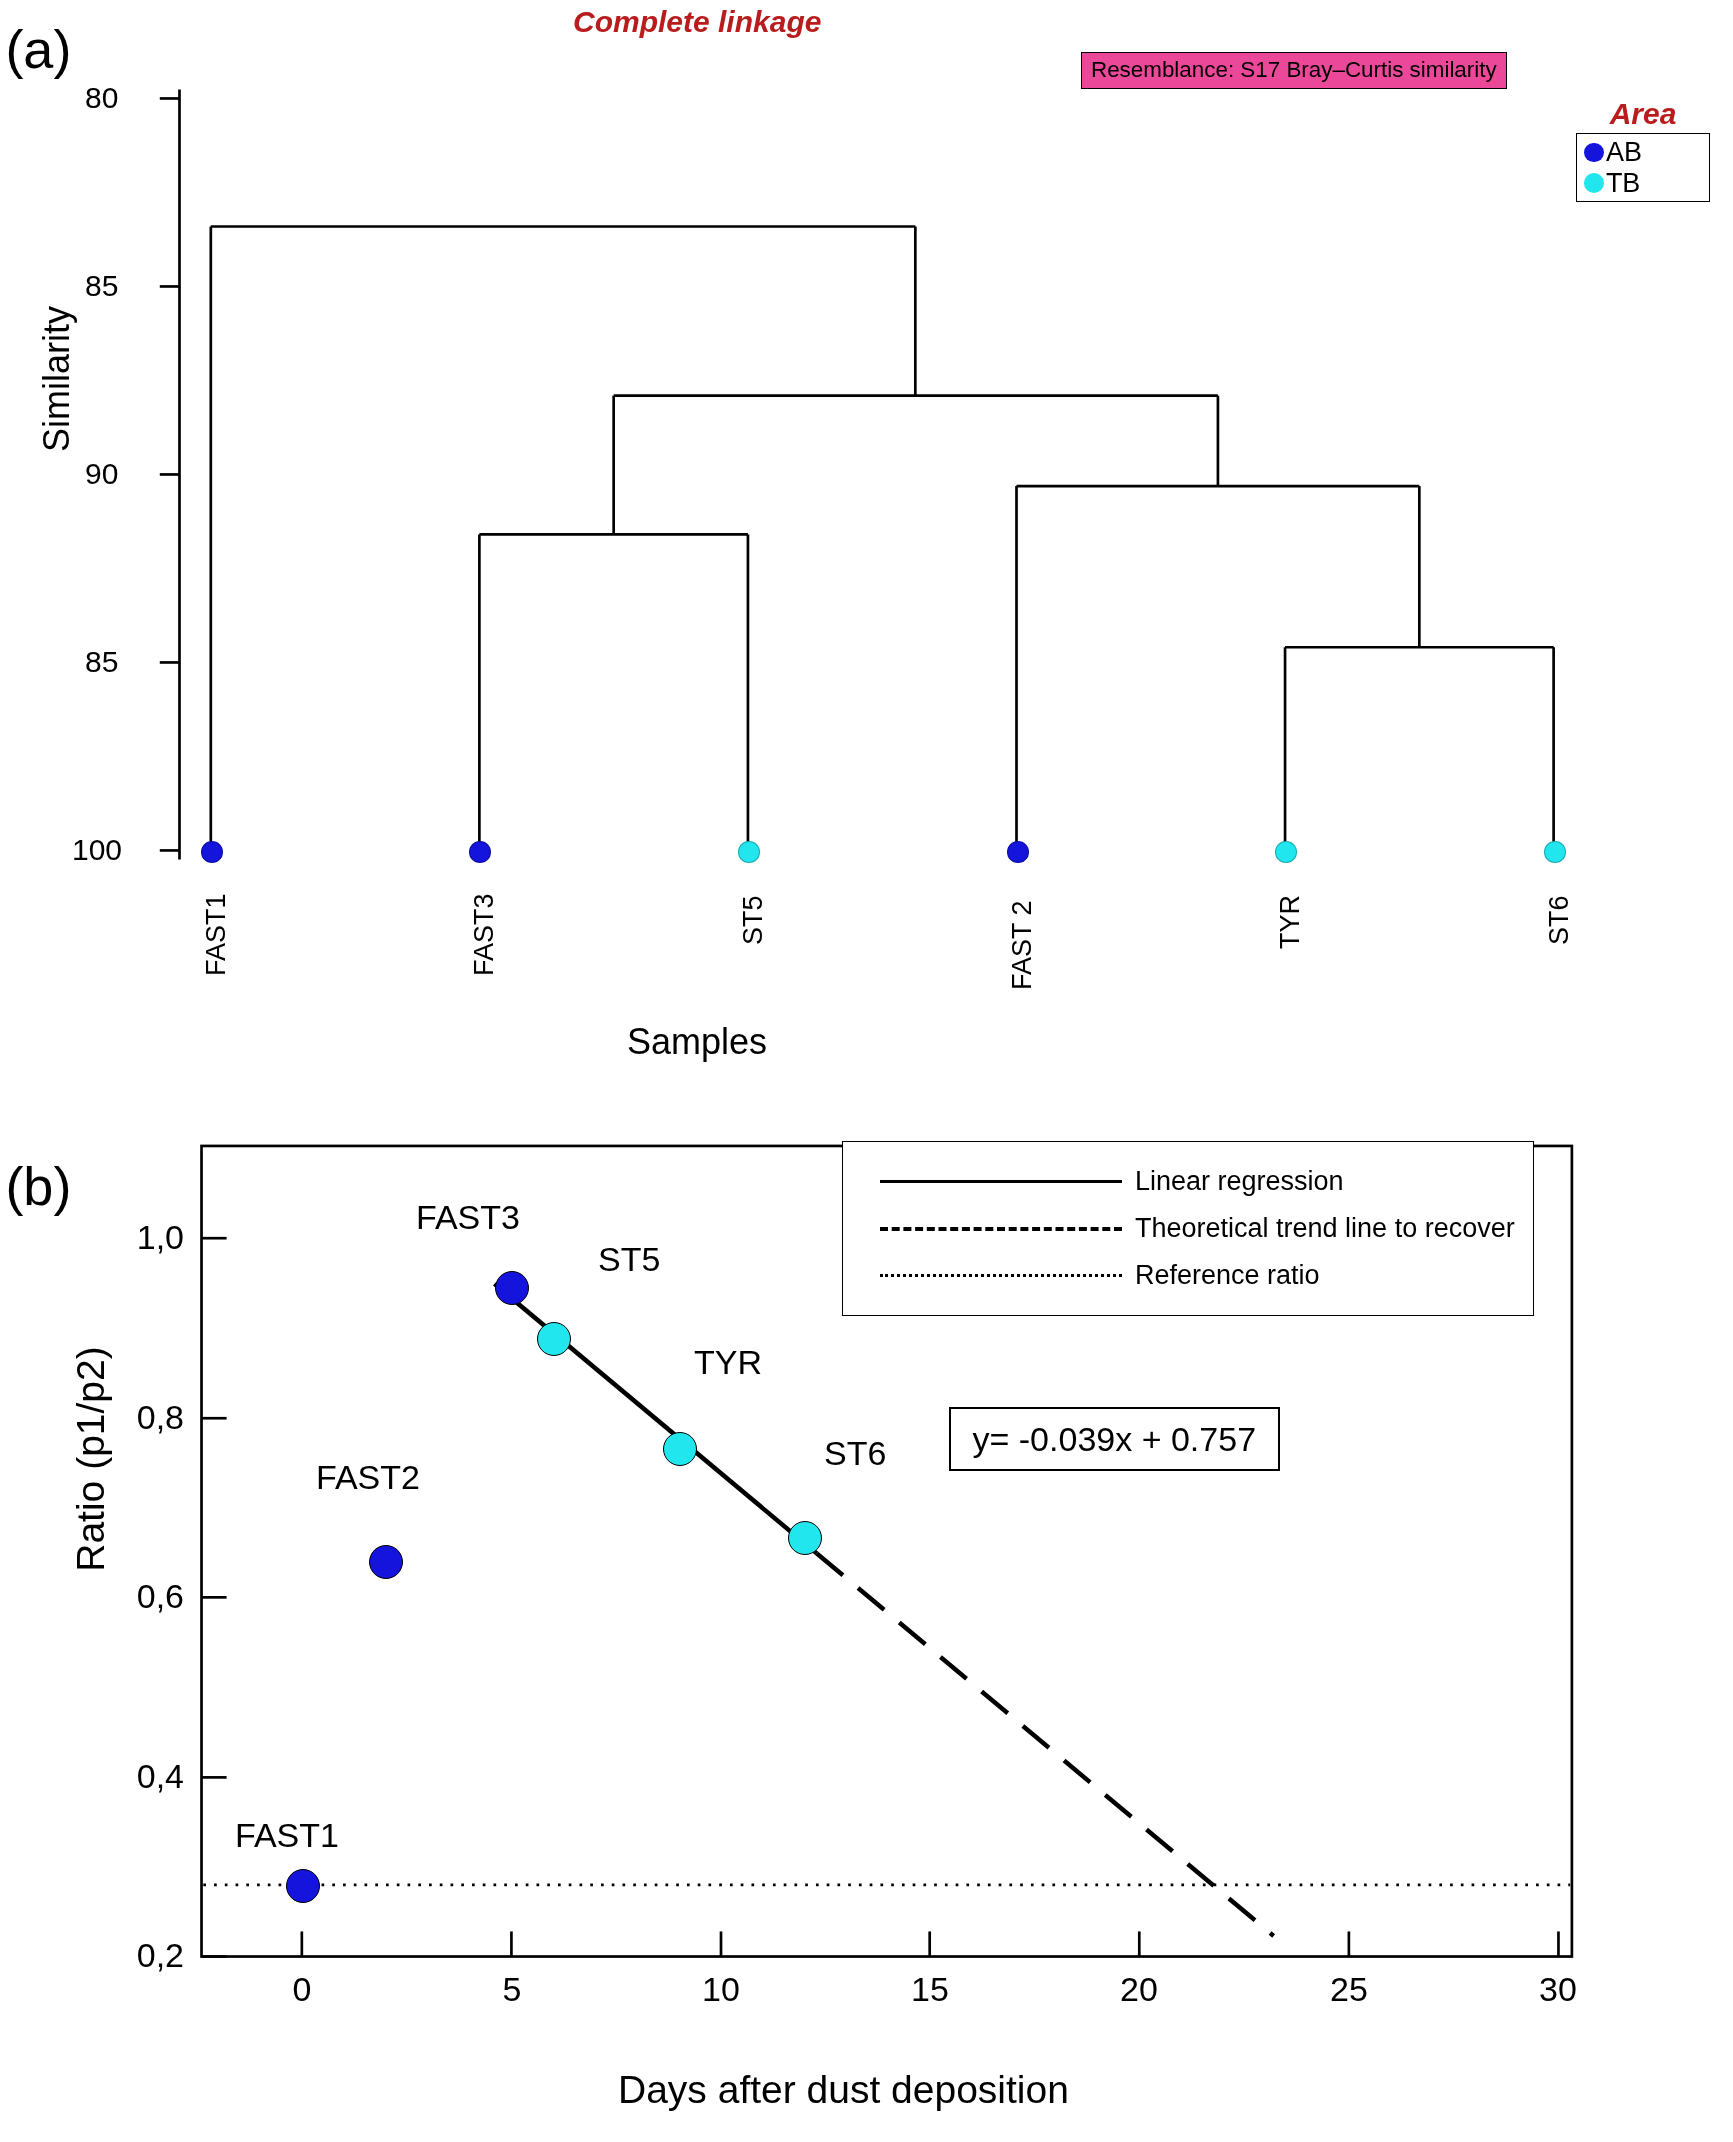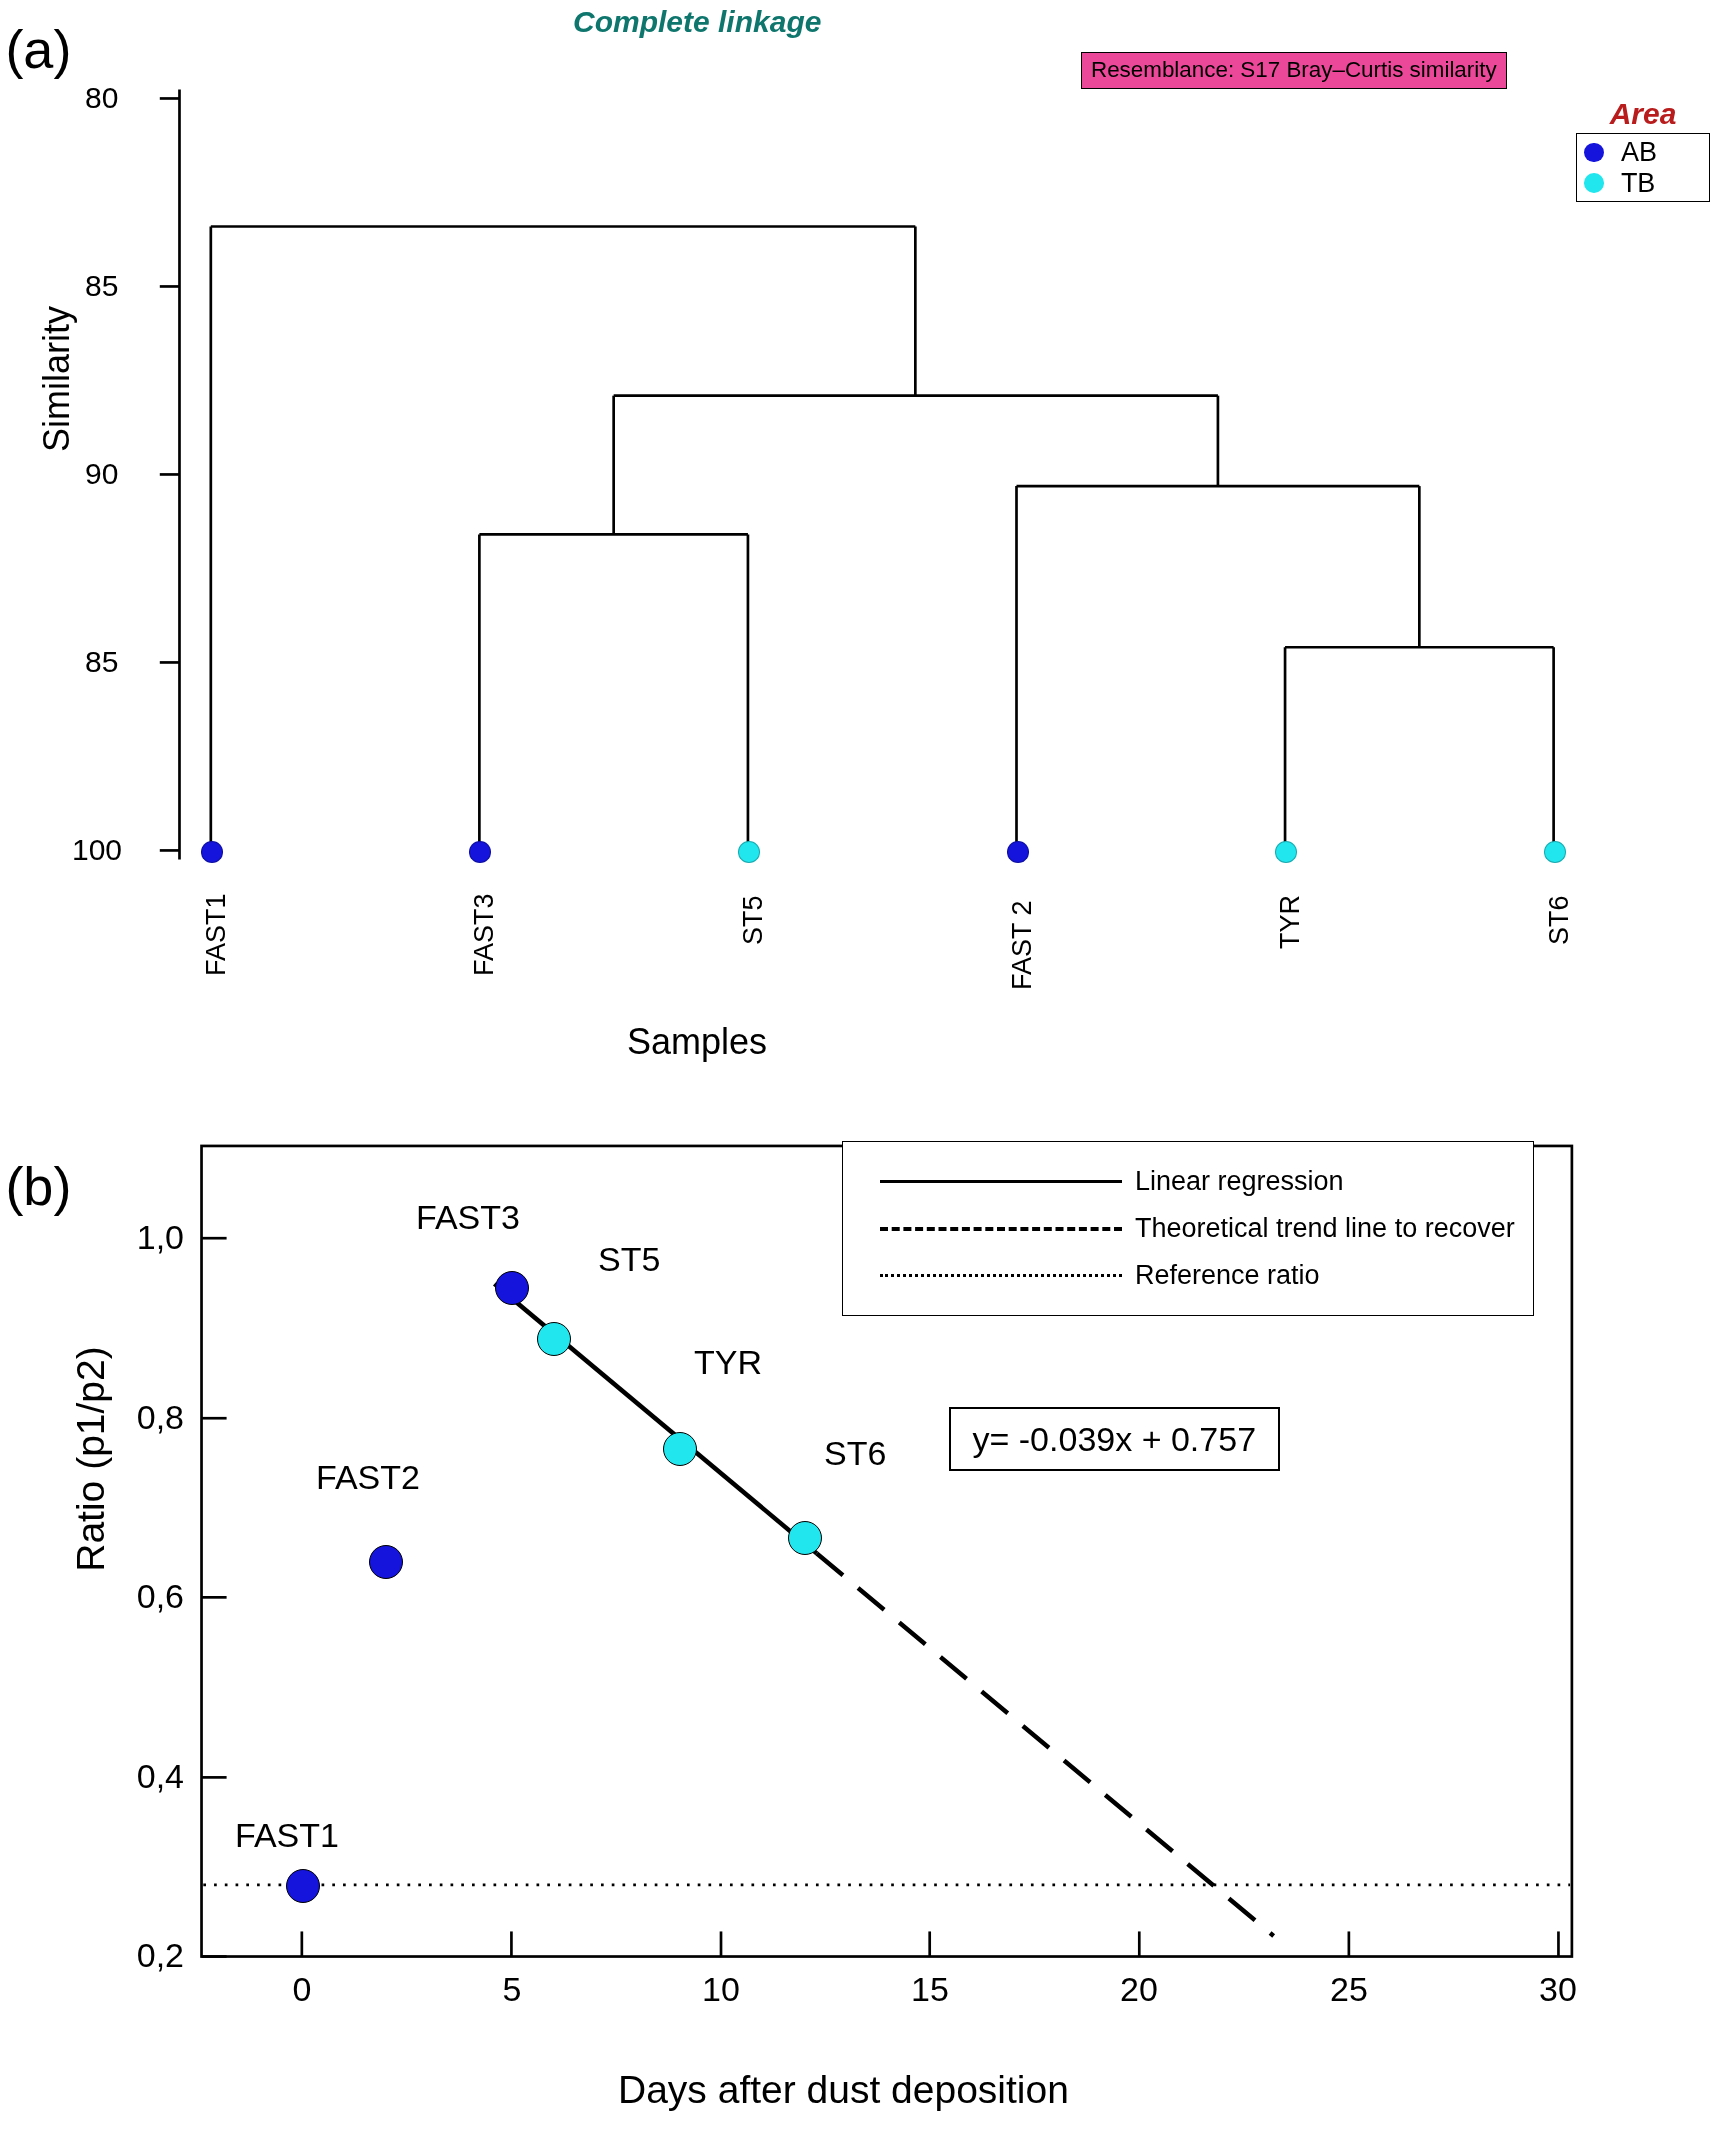--- a/index.html
+++ b/index.html
@@ -34,21 +34,21 @@
   #label-a { left: 5.4px; top: 18px; }
   #label-b { left: 5.4px; top: 1164px; }
 
   #dendro-title {
     position: absolute;
     left: 573px;
     top: 5.4px;
     font-size: 30px;
     font-style: italic;
     font-weight: bold;
-    color: #0f766e;
+    color: #b91c1c;
     white-space: nowrap;
   }
   #resemblance-box {
     position: absolute;
     left: 1081px;
     top: 52px;
     border: 1.8px solid #000;
     padding: 3.6px 9px 5.4px 9px;
     font-size: 22.4px;
     background: #ec4899;
@@ -69,21 +69,21 @@
     margin-bottom: 1.8px;
   }
   #legend-a .legend-body {
     border: 1.8px solid #000;
     padding: 3.6px 7.2px;
     background: #fff;
   }
   #legend-a .legend-row {
     display: flex;
     align-items: center;
-    gap: 17px;
+    gap: 2px;
     font-size: 27px;
     line-height: 1.12;
   }
   .dot {
     display: inline-block;
     border-radius: 50%;
   }
   .dot-ab { background: #1414dc; }
   .dot-tb { background: #22e6ee; }
   .legend-dot { width: 19.7px; height: 19.7px; }

